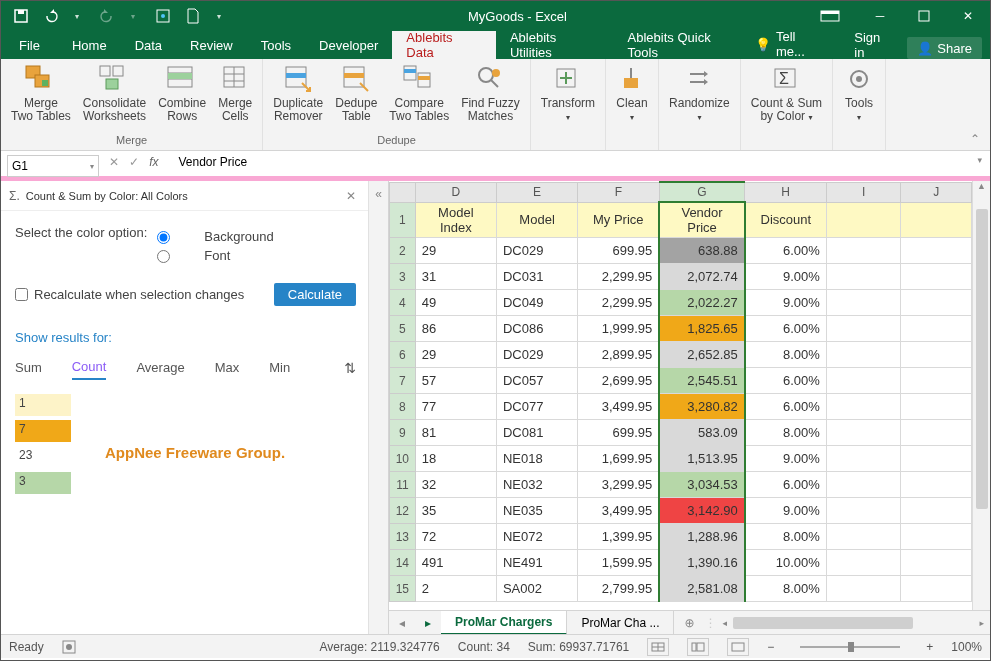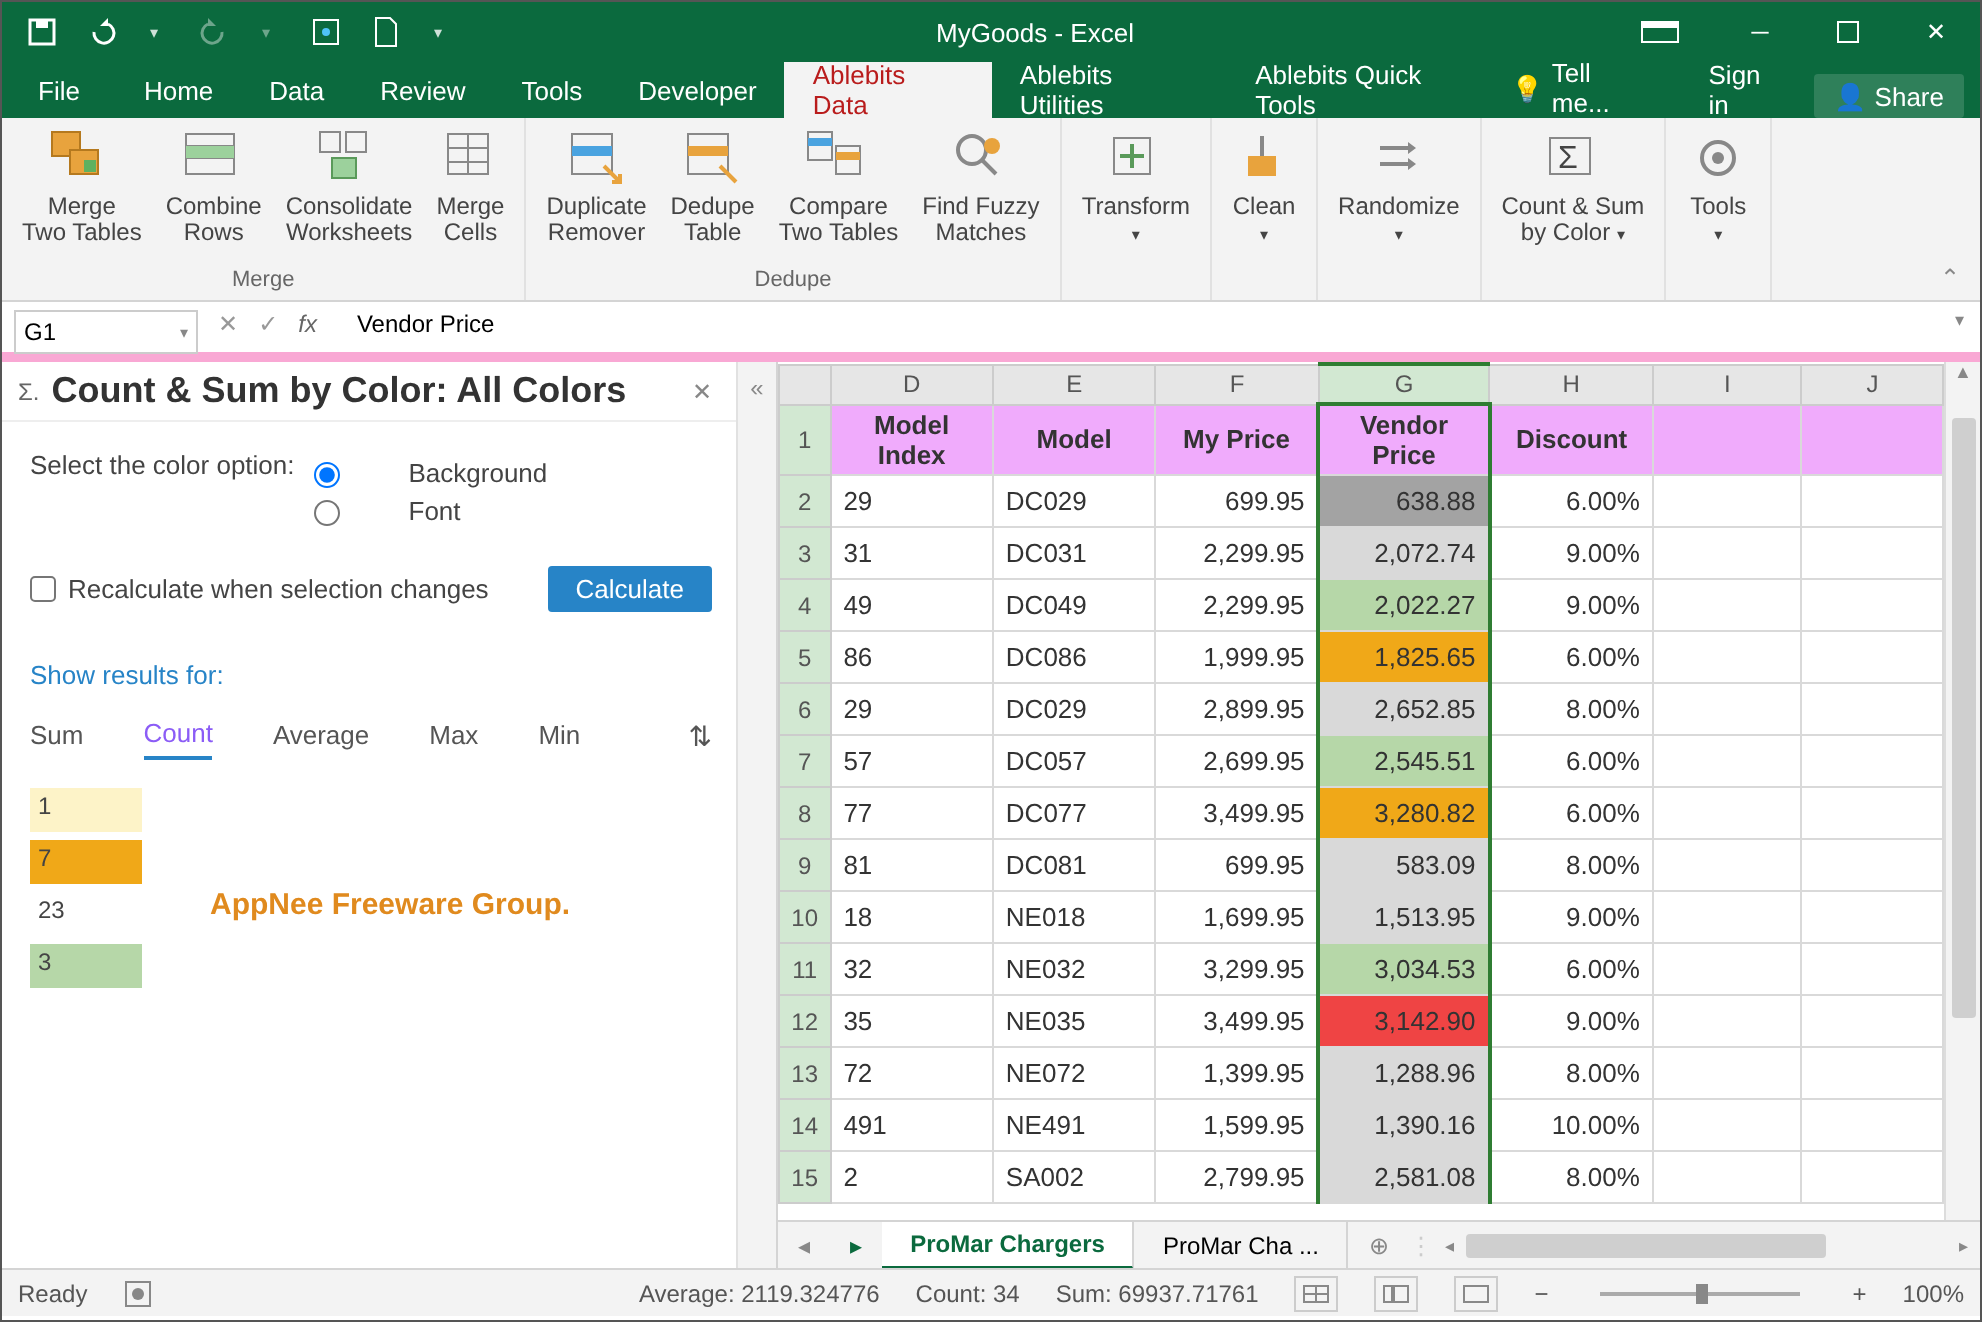--- a/index.html
+++ b/index.html
@@ -37,21 +37,21 @@
 .fbar { height: 26px; border-bottom: 5px solid #f9a8d4; display: flex; align-items: flex-start; background: #fff; margin-top: 4px; }
 .namebox { width: 92px; height: 22px; border: 1px solid #ccc; margin-left: 6px; display: flex; align-items: center; padding: 0 4px; justify-content: space-between; }
 .fbar .fxicons { display: flex; align-items: center; gap: 10px; padding: 0 10px; color: #999; }
 .fbar .formula { flex: 1; padding-left: 10px; }
 
 
 .main { display: flex; height: 453px; }
 .panel { width: 388px; background: #fff; border-right: 1px solid #d4d4d4; display: flex; }
 .pbody { flex: 1; padding: 0; }
 .phead { display: flex; align-items: center; height: 30px; padding: 0 8px; border-bottom: 1px solid #eee; }
-.phead .ptitle { flex: 1; font-size: 18px; color: #333; font-weight: bold; }
+.phead .ptitle { flex: 1; font-size: 11px; color: #333; }
 .panel .content { padding: 14px 12px 0 14px; color: #444; font-size: 13px; }
 .optrow { display: flex; align-items: flex-end; margin: 4px 0; gap: 28px; }
 .optrow input[type=radio] { margin-right: 6px; }
 .chkrow { display: flex; align-items: center; margin-top: 16px; }
 .calcbtn { margin-left: auto; background: #2784c7; color: #fff; border: none; padding: 4px 14px; font-size: 13px; cursor: pointer; border-radius: 2px; }
 .linklbl { color: #2784c7; margin-top: 24px; display: block; }
 .stattabs { display: flex; gap: 30px; margin-top: 14px; align-items: center; }
 .stattabs span { color: #555; cursor: pointer; padding-bottom: 4px; }
 .stattabs span.active { color: #8b5cf6; border-bottom: 2px solid #2784c7; }
 .stattabs .sort { margin-left: auto; font-size: 14px; }
@@ -62,21 +62,21 @@
 .pgutter { width: 20px; background: #f3f3f3; border-left: 1px solid #e1e1e1; display: flex; flex-direction: column; align-items: center; padding-top: 6px; color: #888; }
 
 
 .gridwrap { flex: 1; display: flex; flex-direction: column; overflow: hidden; }
 .grid { flex: 1; overflow: hidden; position: relative; }
 table { border-collapse: collapse; width: 100%; }
 .colhdr th { background: #e6e6e6; border: 1px solid #ccc; font-weight: normal; font-size: 12px; height: 20px; color: #555; }
 .colhdr th.sel { background: #d2e8d2; border-top: 2px solid #2f7d32; }
 td.rowhdr { background: #e6e6e6; border: 1px solid #ccc; text-align: center; font-size: 12px; width: 26px; color: #555; }
 td.rowhdr.selh { background: #d2e8d2; }
-tr.hdrrow td.cell { background: #f0abfc; font-weight: bold; text-align: center; }
+tr.hdrrow td.cell { background: #fef9c3; font-weight: normal; text-align: center; }
 td.cell { border: 1px solid #d9d9d9; padding: 2px 6px; height: 26px; font-size: 13px; color: #333; }
 td.num { text-align: right; }
 .col-D { width: 82px; } .col-E { width: 82px; } .col-F { width: 82px; } .col-G { width: 86px; } .col-H { width: 82px; } .col-I { width: 76px; } .col-J { width: 72px; }
 .selcol { border-left: 2px solid #2f7d32 !important; border-right: 2px solid #2f7d32 !important; }
 tr.hdrrow td.selcol { border-top: 2px solid #2f7d32 !important; }
 .vscroll { width: 18px; background: #f3f3f3; border-left: 1px solid #dcdcdc; }
 .vscroll .thumb { background: #cfcfcf; width: 12px; margin: 18px auto 0; height: 300px; border-radius: 2px; }
 
 
 .sheettabs { height: 24px; background: #f3f3f3; border-top: 1px solid #d4d4d4; display: flex; align-items: center; font-size: 12px; }
@@ -183,39 +183,39 @@
               <rect x="10" y="10" width="14" height="12" fill="#e8a33d" stroke="#b5791e"></rect>
               <rect x="17" y="15" width="6" height="6" fill="#5fb15f"></rect>
             </svg>
           </div>
           <div class="lbl">Merge
 Two Tables</div>
         </div>
       <div class="ribbtn">
           <div class="ico">
             <svg width="32" height="28">
+              <rect x="1" y="1" width="10" height="10" fill="none" stroke="#888"></rect>
+              <rect x="14" y="1" width="10" height="10" fill="none" stroke="#888"></rect>
+              <rect x="7" y="14" width="12" height="10" fill="#9cd19c" stroke="#5a9a5a"></rect>
+            </svg>
+          </div>
+          <div class="lbl">Consolidate
+Worksheets</div>
+        </div>
+      <div class="ribbtn">
+          <div class="ico">
+            <svg width="32" height="28">
               <rect x="2" y="2" width="24" height="20" fill="none" stroke="#888"></rect>
               <line x1="2" y1="8" x2="26" y2="8" stroke="#888"></line>
               <line x1="2" y1="14" x2="26" y2="14" stroke="#888"></line>
               <rect x="2" y="8" width="24" height="6" fill="#9cd19c"></rect>
             </svg>
           </div>
           <div class="lbl">Combine
 Rows</div>
-        </div>
-      <div class="ribbtn">
-          <div class="ico">
-            <svg width="32" height="28">
-              <rect x="1" y="1" width="10" height="10" fill="none" stroke="#888"></rect>
-              <rect x="14" y="1" width="10" height="10" fill="none" stroke="#888"></rect>
-              <rect x="7" y="14" width="12" height="10" fill="#9cd19c" stroke="#5a9a5a"></rect>
-            </svg>
-          </div>
-          <div class="lbl">Consolidate
-Worksheets</div>
         </div>
       <div class="ribbtn">
           <div class="ico">
             <svg width="26" height="28">
               <rect x="2" y="2" width="20" height="20" fill="none" stroke="#888"></rect>
               <line x1="2" y1="9" x2="22" y2="9" stroke="#888"></line>
               <line x1="2" y1="16" x2="22" y2="16" stroke="#888"></line>
               <line x1="12" y1="2" x2="12" y2="22" stroke="#888"></line>
             </svg>
           </div>

